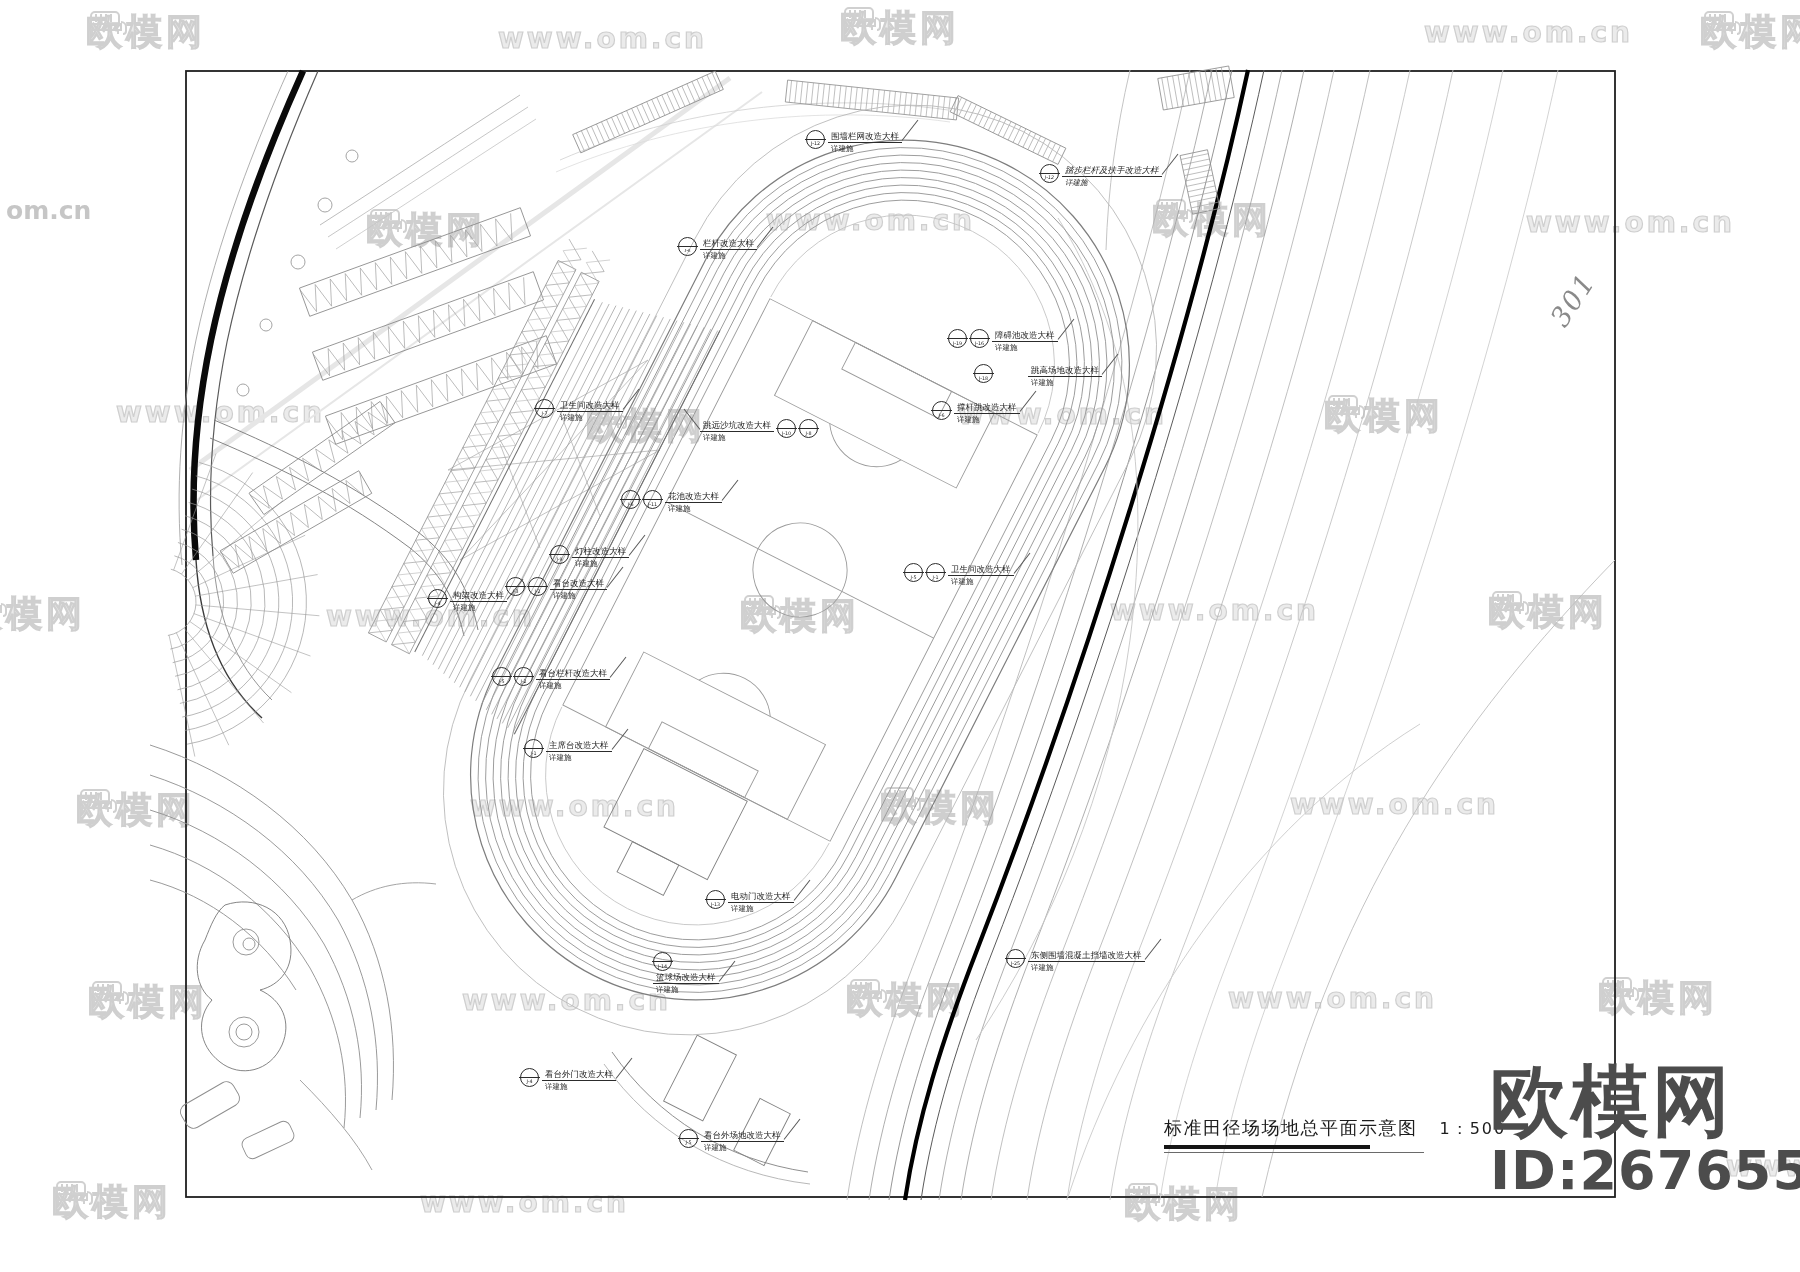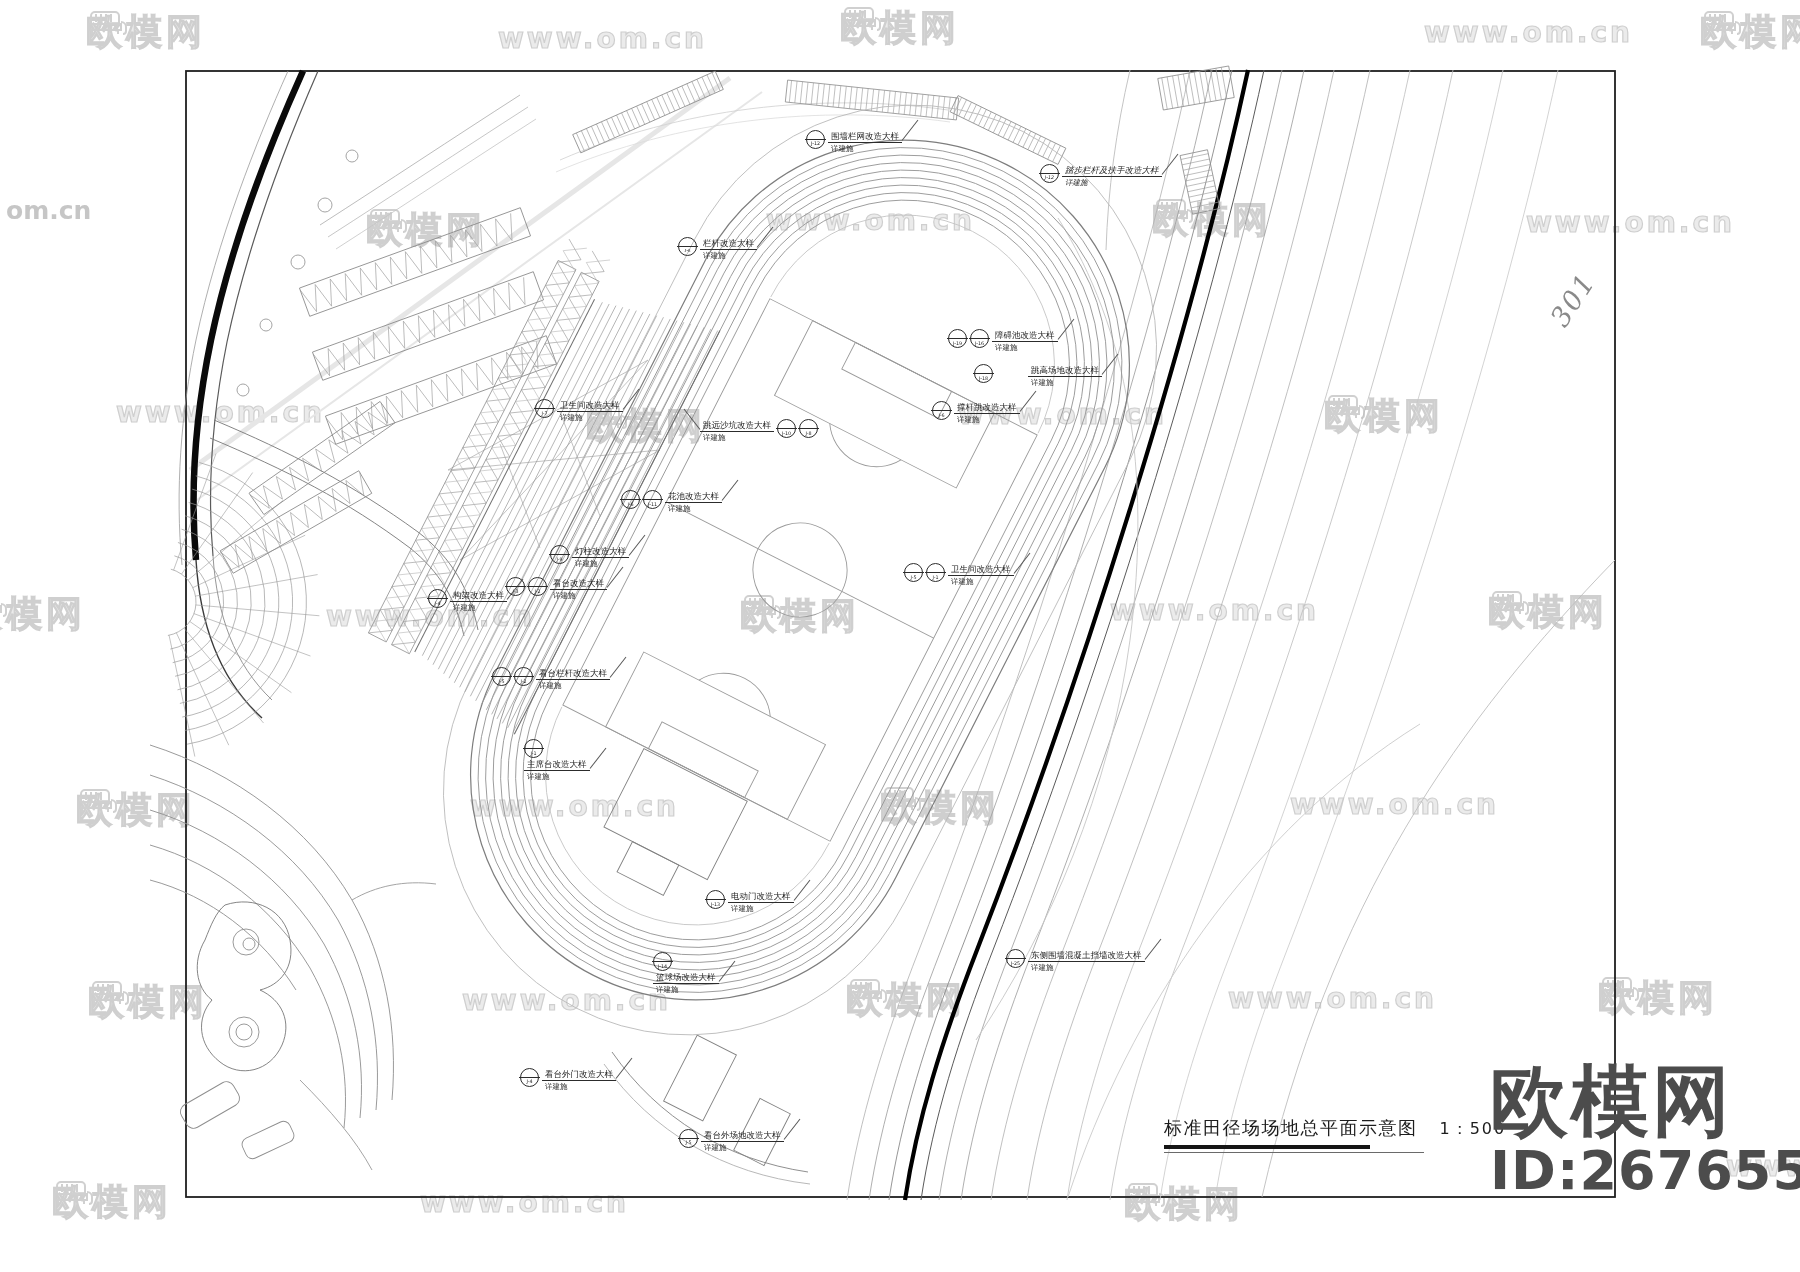--- a/index.html
+++ b/index.html
@@ -757,21 +757,21 @@
         </div>
         <div class="bubble">
           <span>J-2</span>
         </div>
         <div class="co-text">
           <div class="co-leader"></div>
           <div class="co-label">看台栏杆改造大样</div>
           <div class="co-sub">详建施</div>
         </div>
       </div>
-      <div class="callout" style="left: 524px; top: 739px; flex-direction: column;">
+      <div class="callout" style="left: 524px; top: 739px;">
         <div class="bubble">
           <span>J-1</span>
         </div>
         <div class="co-text">
           <div class="co-leader"></div>
           <div class="co-label">主席台改造大样</div>
           <div class="co-sub">详建施</div>
         </div>
       </div>
       <div class="callout" style="left: 904px; top: 563px;">

